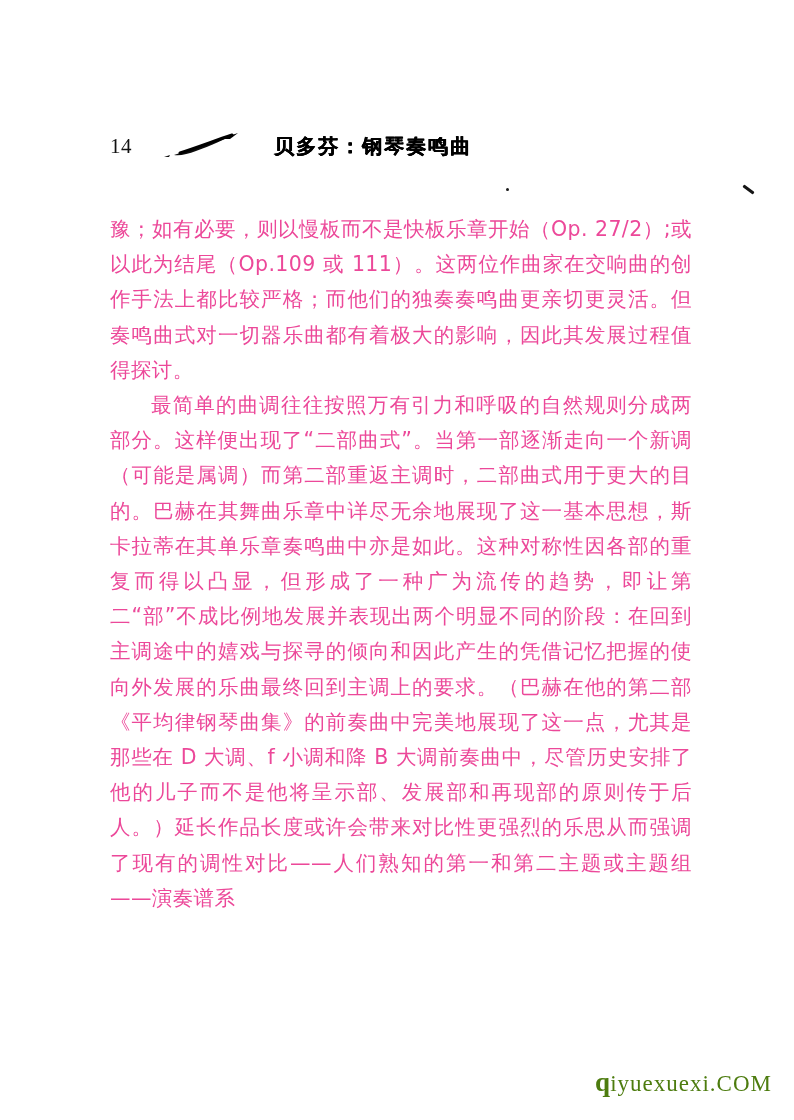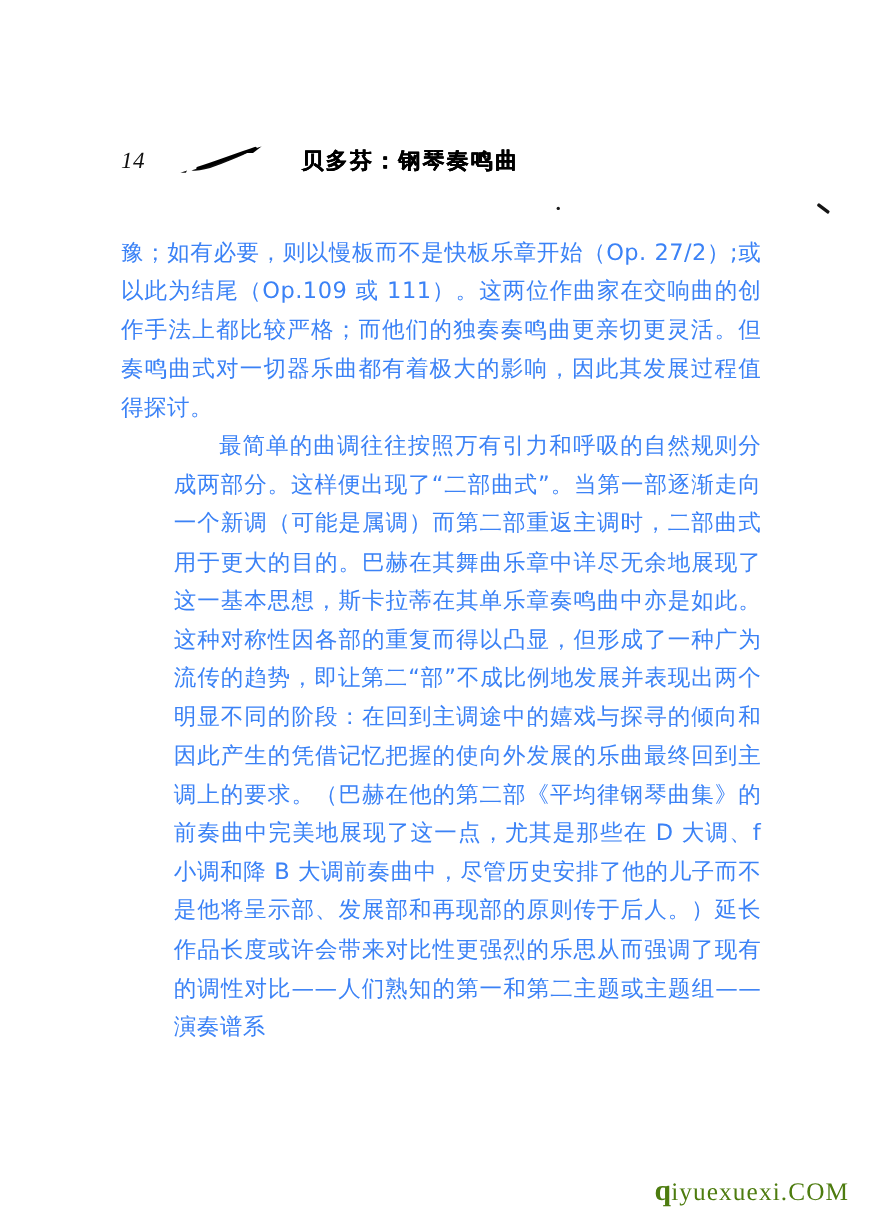--- a/index.html
+++ b/index.html
@@ -31,21 +31,20 @@
     height: 40px;
     display: flex;
     align-items: center;
   }
   .folio {
     font-family: "Liberation Serif", serif;
     font-size: 21px;
     line-height: 1;
     letter-spacing: 0.5px;
     color: #111;
-    font-style: italic;
   }
   .head-smudge {
     position: relative;
     width: 86px;
     height: 26px;
     margin-left: 28px;
     flex: none;
   }
   .head-smudge svg { display: block; }
   .head-title {
@@ -88,26 +87,26 @@
     left: 110px;
     top: 212px;
     width: 582px;
   }
   .para {
     margin: 0;
     font-family: "DejaVu Sans", sans-serif;
     font-size: 20.5px;
     line-height: 35.2px;
     letter-spacing: 0.4px;
-    color: #3b82f6;
+    color: #ec4899;
     text-align: justify;
     text-justify: inter-character;
     white-space: pre-wrap;
   }
-  .para + .para { margin-top: 0; margin-left: 48px; }
+  .para + .para { margin-top: 0; }
   .para-indent { text-indent: 2em; }
 
   
   .para { text-align-last: left; }
 
   
   .watermark {
     position: absolute;
     right: 22px;
     bottom: 22px;

